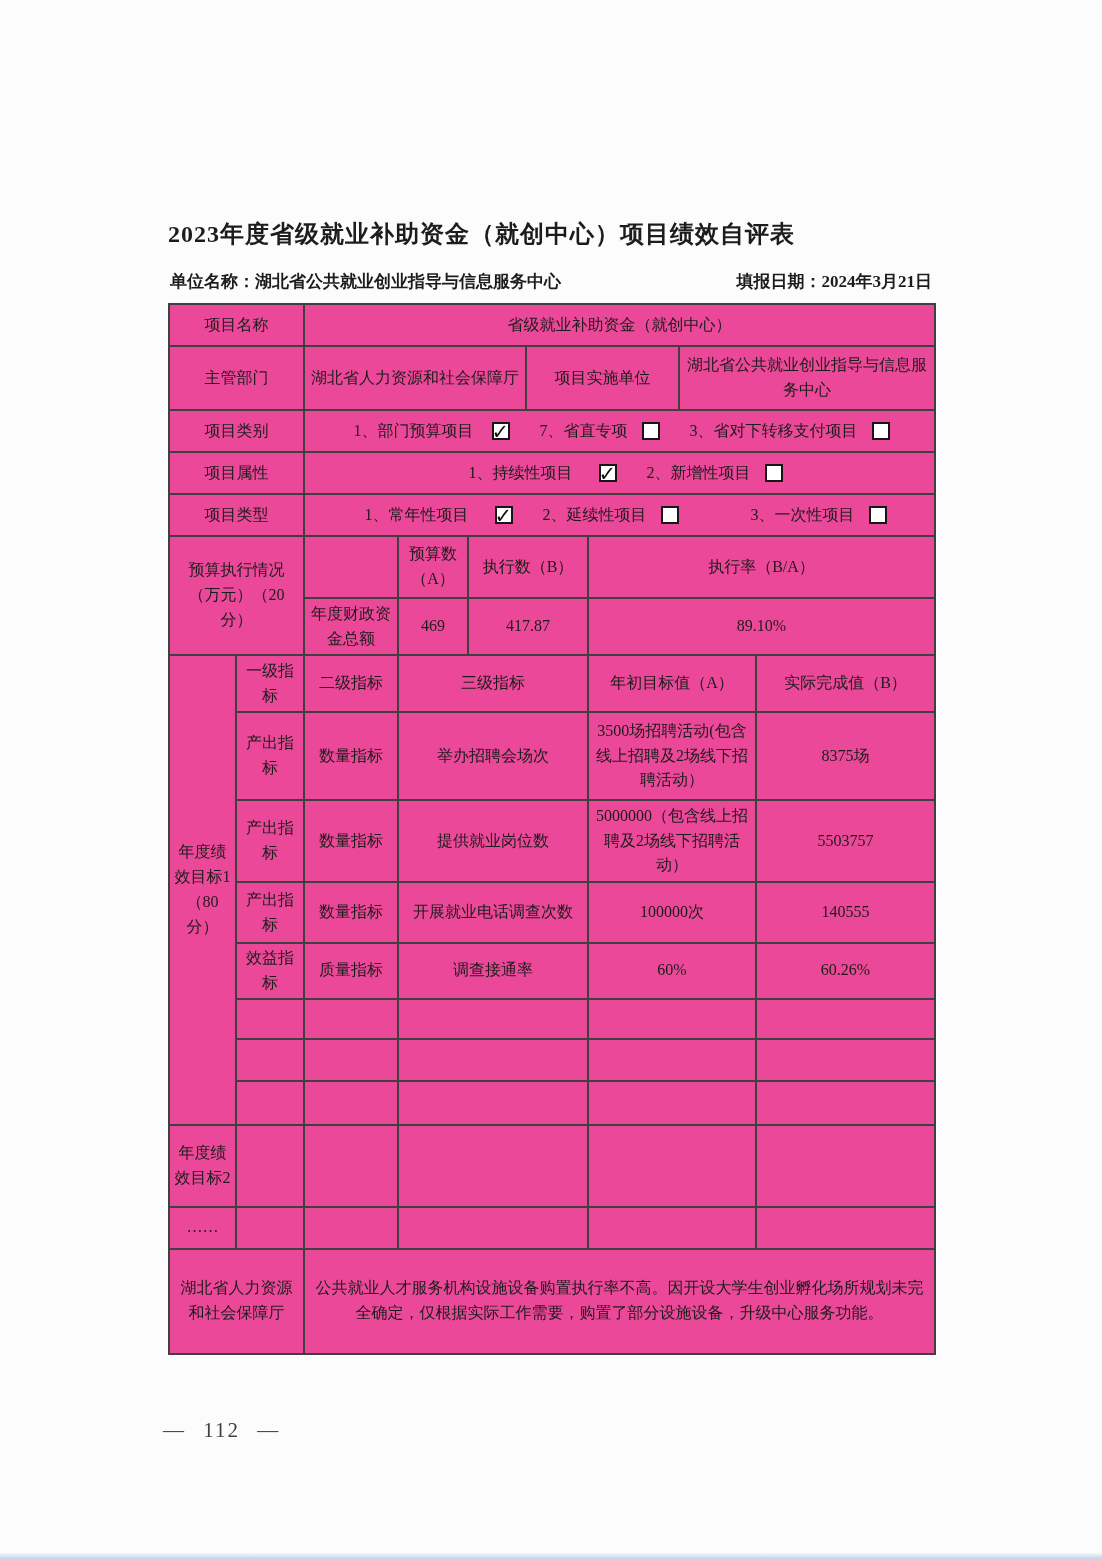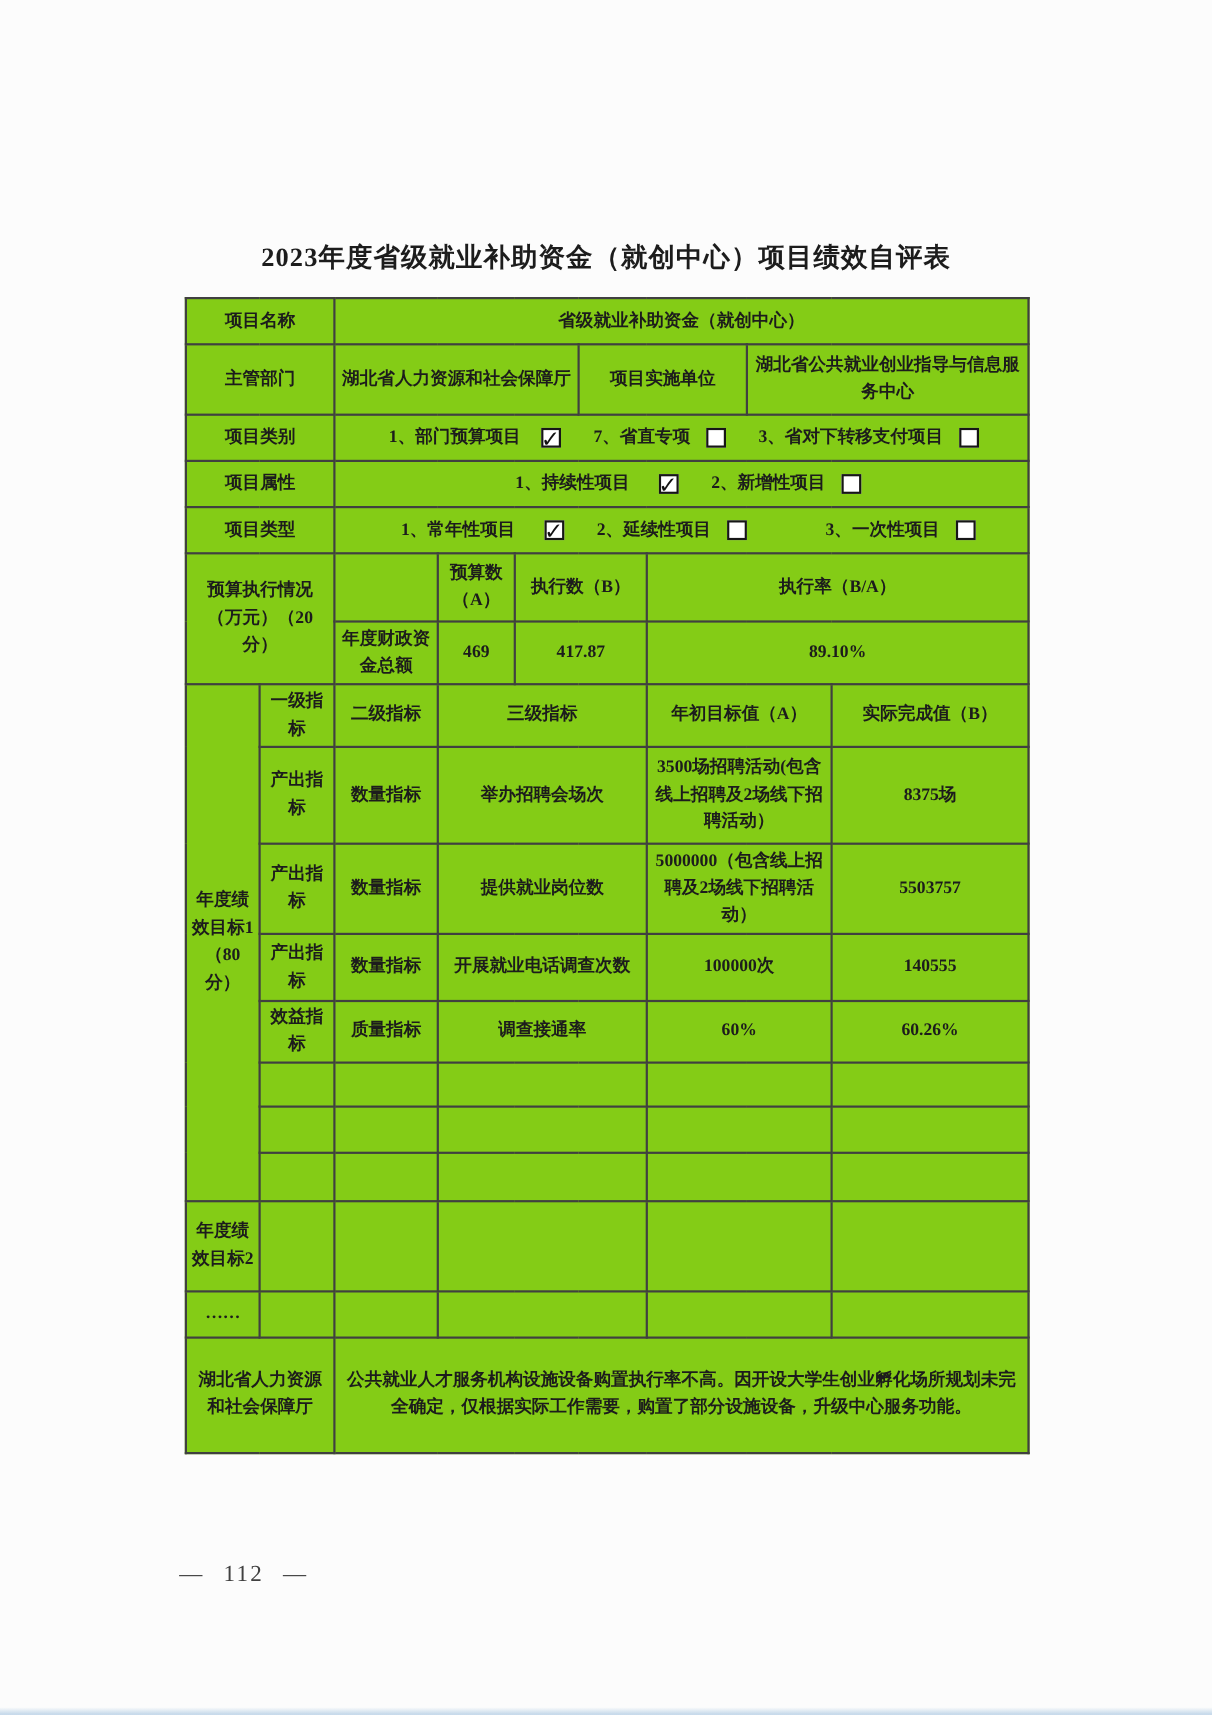--- a/index.html
+++ b/index.html
@@ -6,31 +6,30 @@
   body {
     width:1102px; height:1559px;
     background:#fcfcfc;
     position:relative;
     font-family:"Liberation Serif","DejaVu Serif",serif;
     color:#1c1c1c;
     overflow:hidden;
   }
   .content { position:absolute; left:168px; top:218px; width:766px; }
   .doc-title {
-    font-size:24px; font-weight:bold; text-align:center;
+    font-size:24px; font-weight:bold; text-align:left;
     margin:0 0 20px 0; letter-spacing:1px; white-space:nowrap;
   }
   .meta-line {
     display:flex; justify-content:space-between; align-items:baseline;
     font-size:17px; font-weight:bold; margin:0 2px 10px 2px;
   }
   table.selfeval {
     border-collapse:collapse; table-layout:fixed; width:766px;
-    background:#84cc16;
-    font-weight:bold;
+    background:#ec4899;
   }
   table.selfeval td {
     border:2px solid #404040;
     font-size:16px; line-height:1.55;
     text-align:center; vertical-align:middle;
     padding:2px 4px; word-break:break-all;
   }
   td.lab { padding:2px 6px; }
   td.narrow { padding:2px 6px; }
   td.group-lab { padding:2px 5px; }
@@ -76,20 +75,24 @@
     background:linear-gradient(to bottom, rgba(159,192,222,0) 0%, rgba(159,192,222,0.65) 100%);
   }
 </style>
 </head>
 <body>
 
 <div class="content">
 
   <h1 class="doc-title">2023年度省级就业补助资金（就创中心）项目绩效自评表</h1>
 
+  <div class="meta-line">
+    <span><span>单位名称：</span><span>湖北省公共就业创业指导与信息服务中心</span></span>
+    <span><span>填报日期：</span><span>2024年3月21日</span></span>
+  </div>
 
   <table class="selfeval">
     <colgroup>
       <col style="width:67px">
         <col style="width:68px">
         <col style="width:94px">
       <col style="width:70px">
         <col style="width:58px">
         <col style="width:62px">
       <col style="width:91px">

